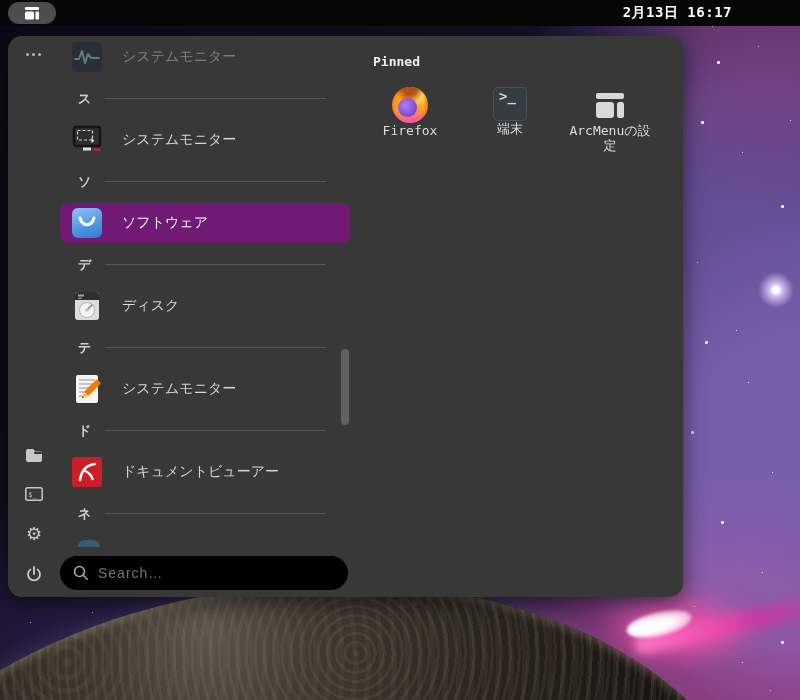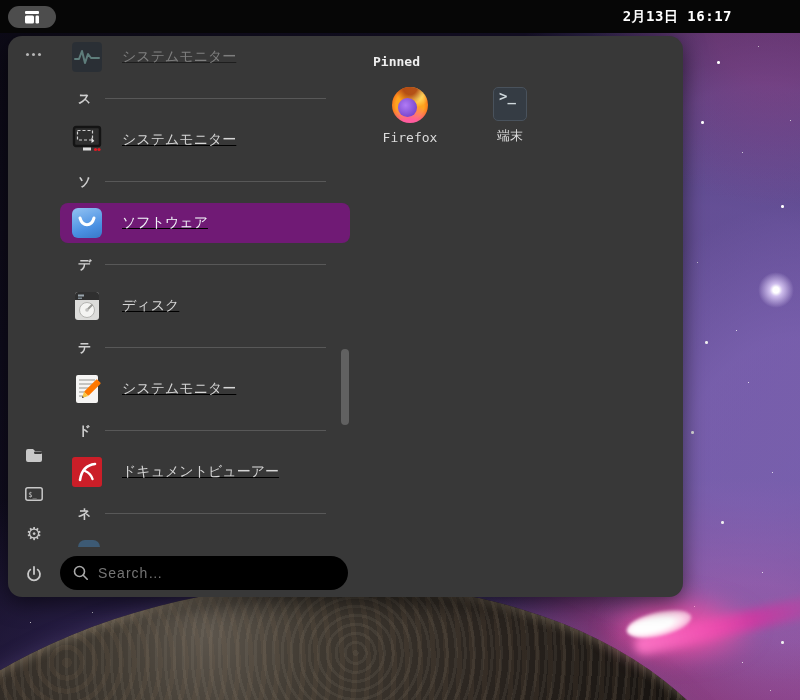--- a/index.html
+++ b/index.html
@@ -42,21 +42,21 @@
   .comet .glow { position:absolute; left:8px; top:26px; width:150px; height:70px; border-radius:50%;
     background:radial-gradient(ellipse, rgba(255,80,170,.75) 0 30%, rgba(255,50,150,0) 75%); filter:blur(10px); }
   .comet .tail { position:absolute; left:34px; top:44px; width:220px; height:20px; transform:rotate(-13deg);
     background:linear-gradient(90deg, rgba(255,120,200,.95), rgba(235,40,160,.6) 55%, rgba(190,30,140,0) 100%);
     border-radius:10px; filter:blur(4px); }
   .comet .core { position:absolute; left:28px; top:44px; width:66px; height:24px; transform:rotate(-13deg);
     background:radial-gradient(ellipse at 40% 50%, #fff 0 35%, #ffd9ec 55%, rgba(255,140,200,0) 100%);
     border-radius:50%; filter:blur(1.5px); }
 
   
-  .topbar { position:absolute; left:0; top:0; width:800px; height:33px; background:#060606;
+  .topbar { position:absolute; left:0; top:0; width:800px; height:26px; background:#060606;
     display:flex; align-items:center; justify-content:space-between; z-index:20;text-align:center; }
   .menu-btn { margin-left:8px; width:48px; height:22px; border-radius:12px; background:#4d4d4d;
     display:flex; align-items:center; justify-content:center; cursor:pointer; }
   .clock { margin-right:68px; color:#fff; font-family:"DejaVu Sans Mono", monospace;
     font-weight:bold; font-size:14px; letter-spacing:.5px; }
 
   
   .panel { position:absolute; left:8px; top:36px; width:675px; height:561px; background:#383838;
     border-radius:14px; z-index:10; box-shadow:0 6px 22px rgba(0,0,0,.55); overflow:hidden; }
 
@@ -67,21 +67,21 @@
   .rail-btn { position:absolute; left:13px; width:26px; height:26px; display:flex;
     align-items:center; justify-content:center; cursor:pointer; color:#c8c8c8; }
   .rail-btn.files   { top:406px; }
   .rail-btn.term    { top:445px; }
   .rail-btn.gear    { top:485px; font-size:18px; line-height:18px; }
   .rail-btn.power   { top:525px; }
 
   
   .applist { position:absolute; left:52px; top:1px; width:290px; }
   .row { display:flex; align-items:center; }
-  .row.app { height:40px; border-radius:8px; cursor:pointer;text-decoration:underline; }
+  .row.app { height:40px; border-radius:8px; cursor:pointer; }
   .row.app.sel { background:#701a75; }
   .row.app.dim { opacity:.45; }
   .row.sec { height:43px; cursor:default; }
   .app-ic { width:30px; height:30px; margin-left:12px; flex:0 0 30px; position:relative; }
   .app-lbl { margin-left:20px; font-size:14px; color:#d6d6d6; white-space:nowrap; }
   .sel .app-lbl { color:#f2f6fa; }
   .sec-l { margin-left:18px; font-size:13px; font-weight:bold; color:#cfcfcf; }
   .sec-line { flex:1; height:1px; background:rgba(255,255,255,.16); margin-left:14px; margin-right:24px; }
 
   
@@ -102,21 +102,21 @@
     background:#000000; color:#b9b9b9; font-family:Liberation Sans, sans-serif; font-size:14px;
     padding-left:38px; letter-spacing:1px; }
   .search svg { position:absolute; left:13px; top:9px; }
 
   
   .pinned-h { position:absolute; left:365px; top:18px; color:#efefef; font-weight:bold;
     font-size:13px; font-family:"DejaVu Sans Mono", monospace;text-align:right; }
   .pin-grid { position:absolute; left:352px; top:44px; width:312px; display:flex; flex-wrap:wrap; }
   .pin-cell { width:100px; height:96px; display:flex; flex-direction:column; align-items:center;
     padding-top:7px; cursor:pointer; border-radius:10px; }
-  .pin-lbl { margin-top:7px; font-size:13px; color:#dcdcdc; font-family:"DejaVu Sans Mono", monospace;
+  .pin-lbl { font-size:13px; color:#dcdcdc; font-family:"DejaVu Sans Mono", monospace;
     text-align:center; line-height:15px; max-width:92px; }
   .ffx { width:36px; height:36px; border-radius:50%; position:relative; overflow:hidden;
     background:
       radial-gradient(circle at 70% 22%, #ffe066 0 10%, rgba(255,210,70,0) 32%),
       radial-gradient(circle at 50% 118%, #ff5c9e 0 22%, rgba(255,92,158,0) 55%),
       radial-gradient(circle at 50% 50%, #ffa41f 0 55%, #f55d17 80%, #e01f3d 100%); }
   .ffx::before { content:''; position:absolute; left:10%; top:-8%; width:80%; height:52%;
     background:radial-gradient(ellipse at 50% 0%, rgba(176,74,20,.95) 0 40%, rgba(176,74,20,0) 78%); }
   .ffx::after { content:''; position:absolute; left:18%; top:30%; width:52%; height:52%; border-radius:50%;
     background:radial-gradient(circle at 40% 38%, #b07bf5, #7542c9 80%); }
@@ -313,14 +313,22 @@
       <span class="ffx"></span>
       <span class="pin-lbl">Firefox</span>
     </div>
 
 
     <div class="pin-cell">
       <span class="ic-termbig">&gt;_</span>
       <span class="pin-lbl">端末</span>
     </div>
 
+    <div class="pin-cell">
+      <svg width="36" height="36" viewBox="0 0 36 36" fill="#d9d9d9">
+        <rect x="4" y="6" width="28" height="6" rx="2"></rect>
+        <rect x="4" y="15" width="18" height="16" rx="3"></rect>
+        <rect x="25" y="15" width="7" height="16" rx="2.5"></rect>
+      </svg>
+      <span class="pin-lbl">ArcMenuの設定</span>
+    </div>
   </div>
 </div>
 
 </body></html>

